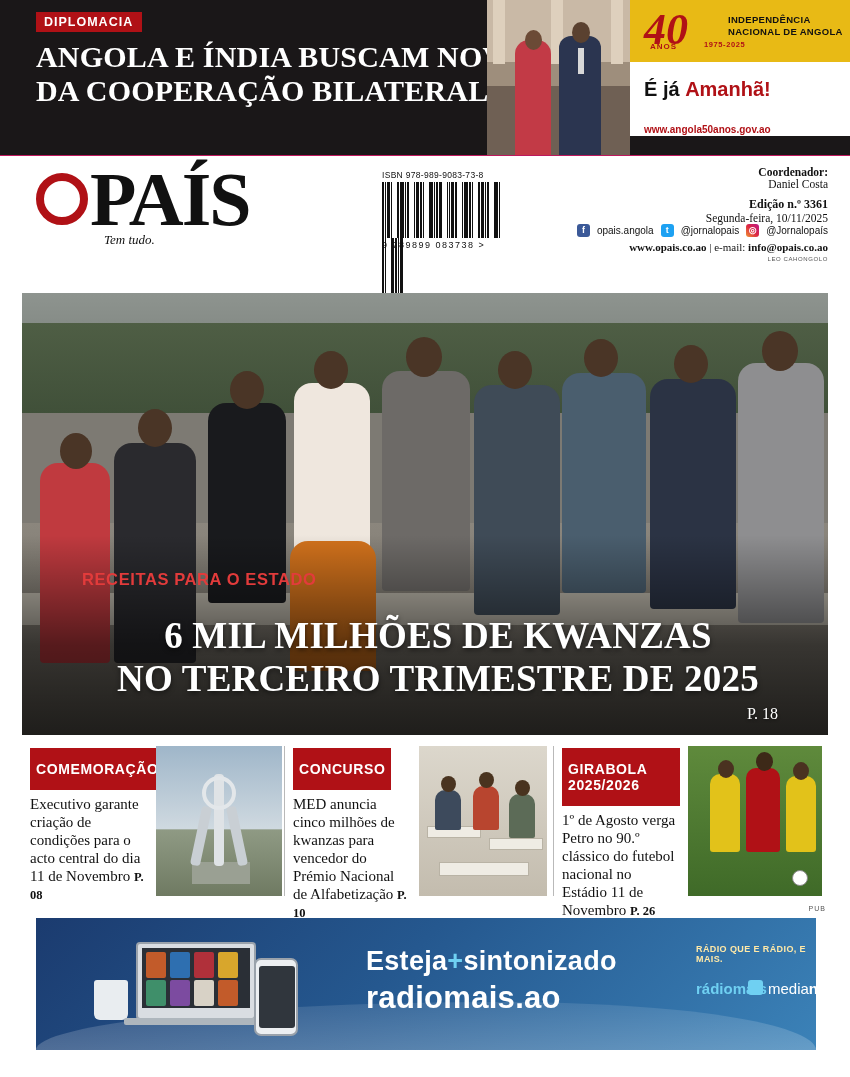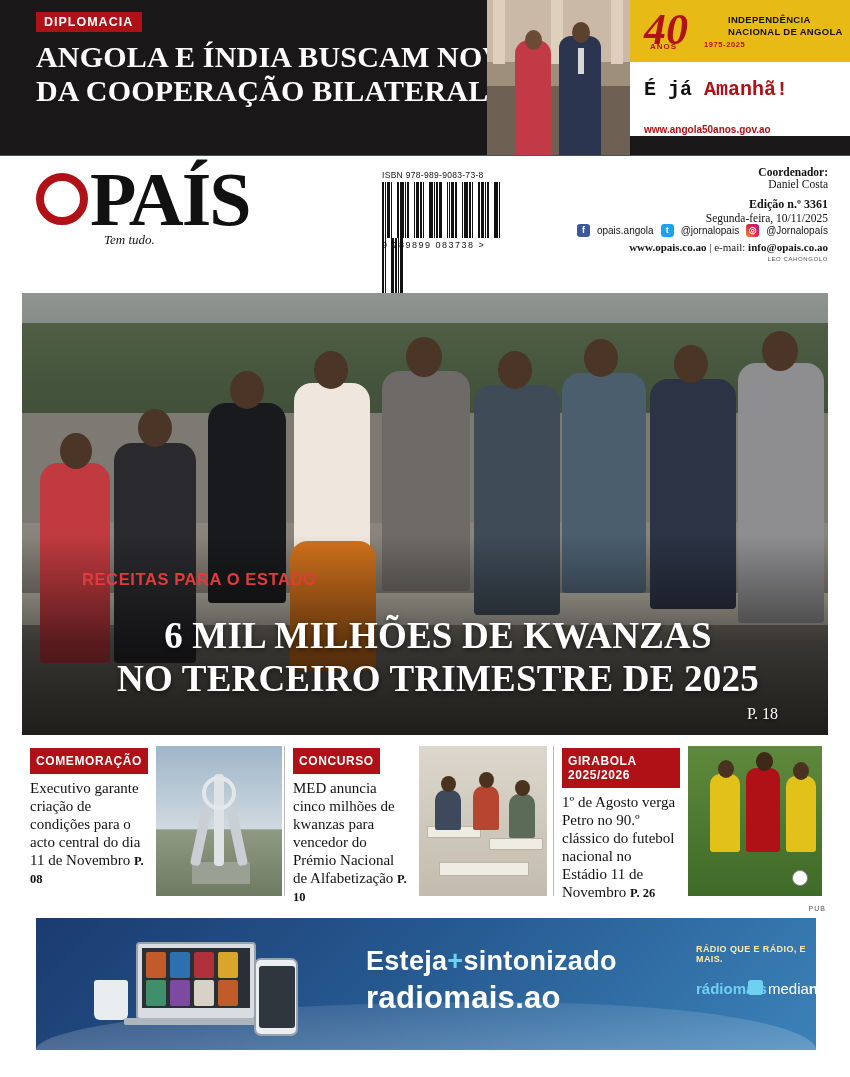--- a/index.html
+++ b/index.html
@@ -43,21 +43,21 @@
   .tp-p2tie { position:absolute; left:91px; top:48px; width:6px; height:26px; background:#d8d8d8;}
 
   
   .ad50 { position:absolute; left:630px; top:0; width:220px; height:155px; background:#fff; }
   .ad50-top { position:relative; width:220px; height:62px; background:#e8ba15; overflow:hidden;}
   .ad50-num { position:absolute; left:14px; top:4px; font-family:"Liberation Serif", serif; font-weight:bold; font-size:44px; color:#b01116; font-style:italic; }
   .ad50-anos { position:absolute; left:20px; top:42px; font-family:"Liberation Sans", sans-serif; font-size:8px; color:#b01116; letter-spacing:1px; font-weight:bold;}
   .ad50-txt { position:absolute; left:74px; top:14px; font-family:"Liberation Sans", sans-serif; font-weight:bold; font-size:9.5px; color:#111; line-height:1.25; letter-spacing:0.3px;margin-left:24px;}
   .ad50-yrs { position:absolute; left:74px; top:40px; font-family:"Liberation Sans", sans-serif; font-weight:bold; font-size:7.5px; color:#b01116; letter-spacing:0.6px;}
   .ad50-mid { position:relative; width:220px; height:60px; background:#fff; }
-  .ad50-amanha { position:absolute; left:14px; top:16px; font-family:Liberation Mono, monospace; font-weight:bold; font-size:20px; color:#111; }
+  .ad50-amanha { position:absolute; left:14px; top:16px; font-family:Liberation Sans, sans-serif; font-weight:bold; font-size:20px; color:#111; }
   .ad50-amanha b { color:#b01116; }
   .ad50-bot { position:relative; width:220px; height:33px; background:#fff; }
   .ad50-url { position:absolute; left:14px; top:2px; font-family:"Liberation Sans", sans-serif; font-weight:bold; font-size:10px; color:#b01116; }
   .ad50-blk { position:absolute; left:0; top:14px; width:220px; height:19px; background:#1a1718; }
 
   
   .masthead { position:relative; width:850px; height:138px; background:#fff; border-top:1px solid #be185d; }
   .logo-wrap { position:absolute; left:36px; top:12px; }
   .logo-o {
     display:inline-block; width:52px; height:52px; border:8px solid #b01116;
@@ -119,21 +119,21 @@
     font-family:"Liberation Serif", serif; font-weight:normal; font-size:16px;
     text-shadow:0 1px 3px rgba(0,0,0,0.6);
   }
 
   
   .teasers { position:absolute; left:22px; top:742px; width:806px; height:158px; display:flex; }
   .teaser { display:flex; height:158px; }
   .t-text { padding:6px 8px 0 8px; }
   .t-kicker {
     display:inline-block; color:#fff; font-family:"Liberation Sans", sans-serif;
-    font-weight:bold; font-size:12px; letter-spacing:0.6px; padding:6px 6px;
+    font-weight:bold; font-size:14px; letter-spacing:0.6px; padding:13px 6px;
     background:#b01116;
   }
   .t-body {
     margin-top:5px; font-family:"Liberation Serif", serif; font-size:15px;
     line-height:1.2; color:#111;
   }
   .t-page { font-family:"Liberation Serif", serif; font-weight:bold; font-size:12.5px; color:#111; }
   .t-img { overflow:hidden; position:relative; }
   .vrule { width:1px; background:#b9b9b9; height:150px; align-self:center; }
 

